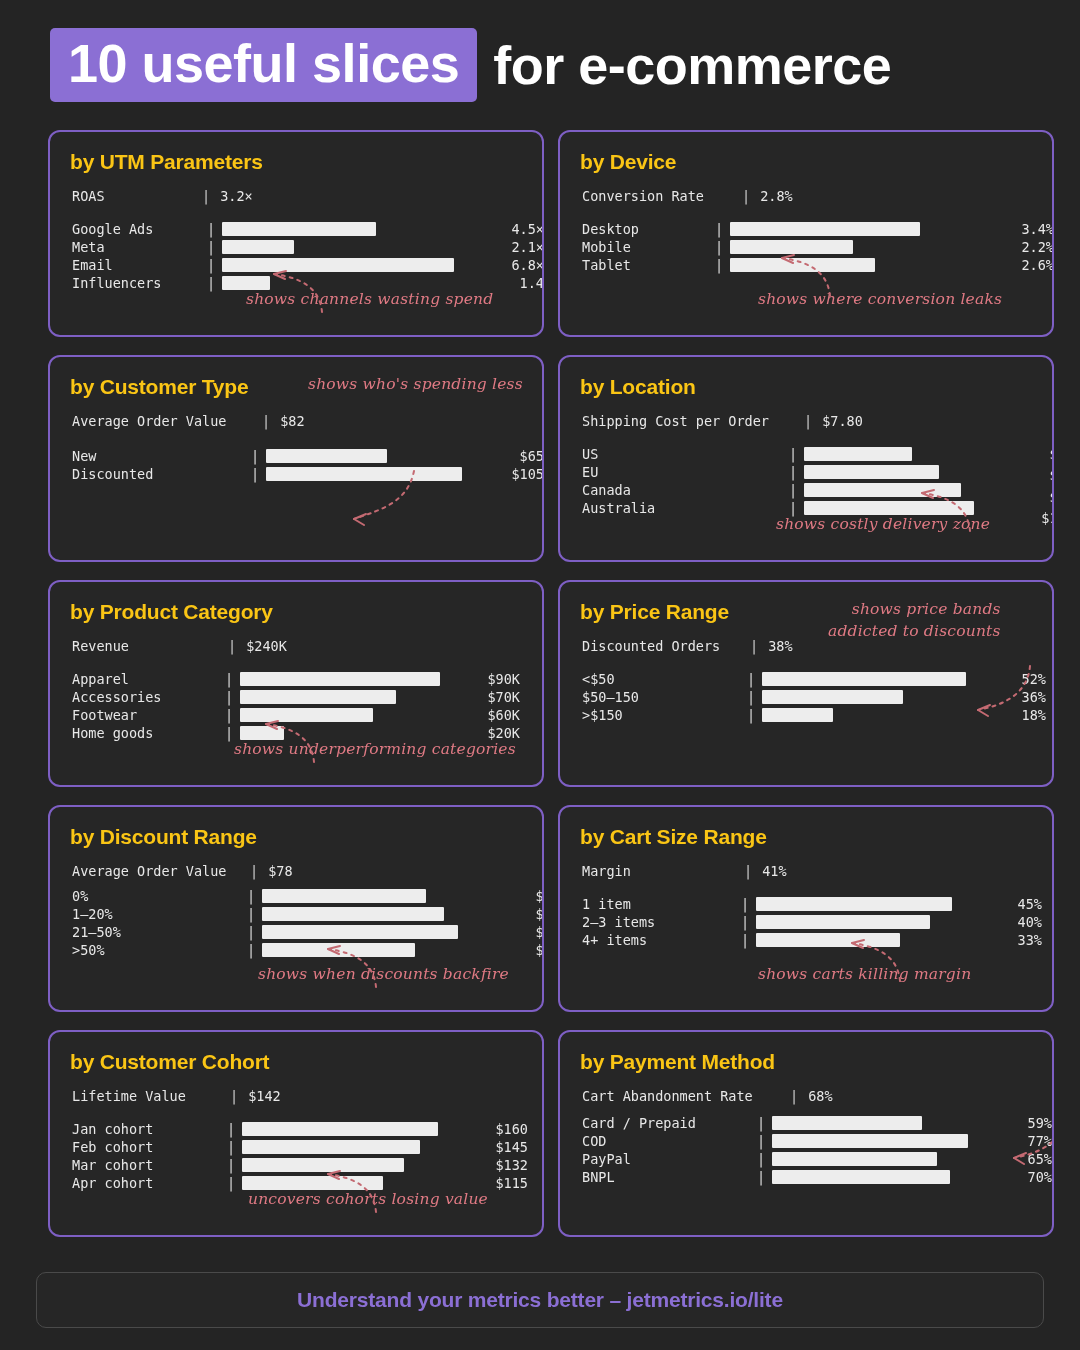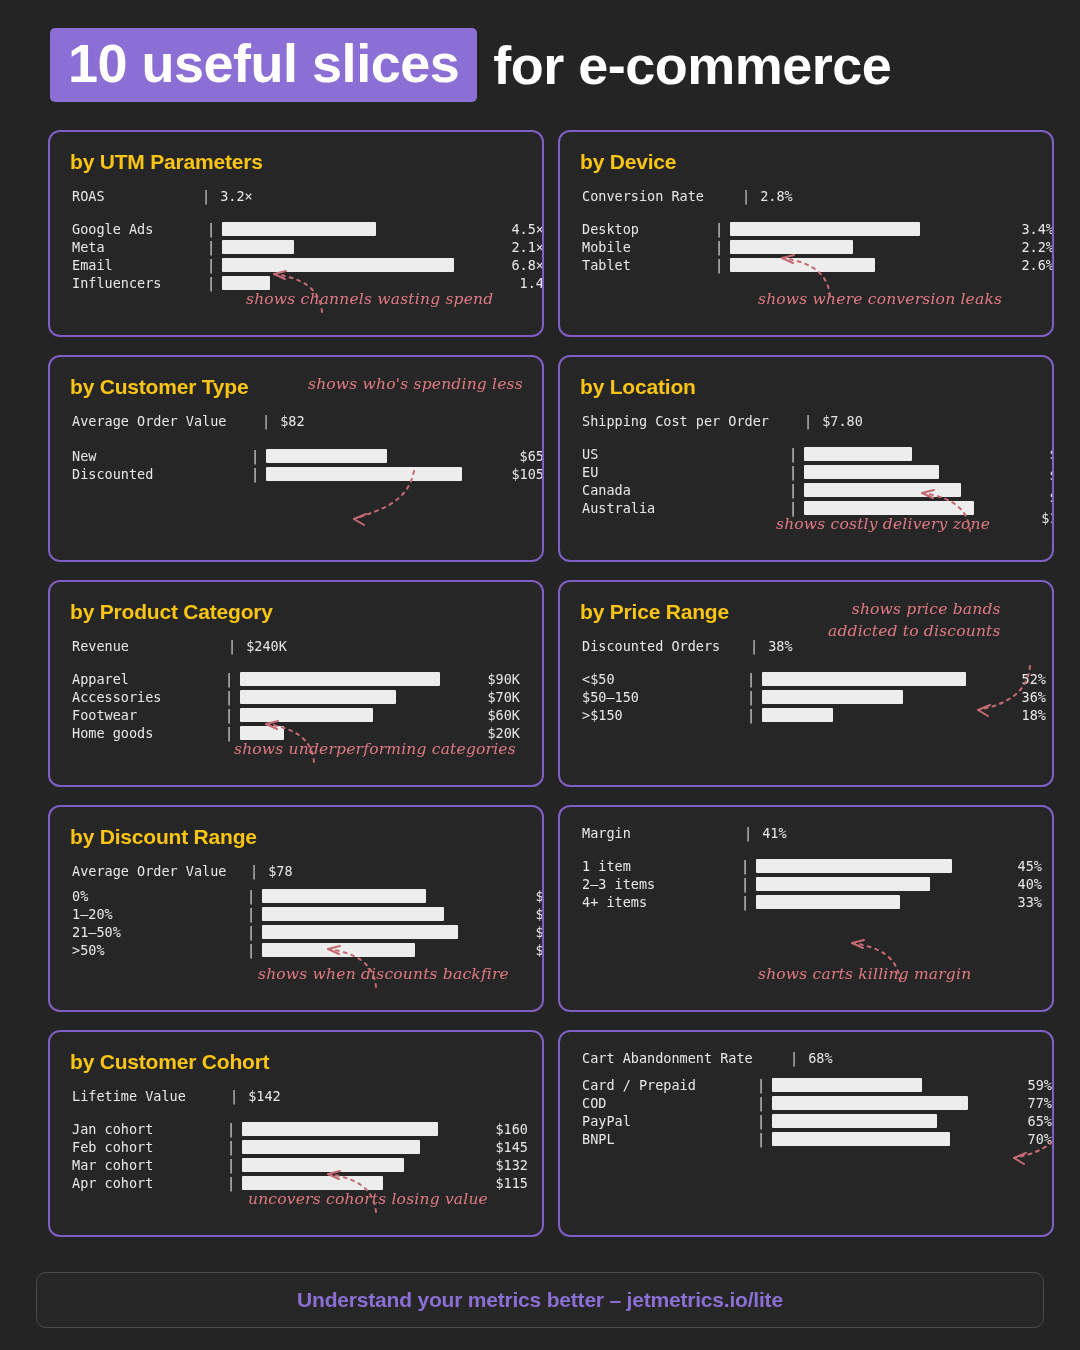--- a/index.html
+++ b/index.html
@@ -495,20 +495,21 @@
             <span class="bar-value" style="width:52px;margin-left:50px;position:relative;top:0.0px">$67</span>
           </div>
         </div>
         <div class="note" style="left:208px;top:158px">shows when discounts backfire</div>
         <div class="arrow" style="left:268px;top:134px"><svg width="70" height="52" viewBox="0 0 70 52">
             <path d="M58 46 C56 24 40 12 10 8" stroke="#c46a72" stroke-width="2" fill="none" stroke-dasharray="3 5" stroke-linecap="round"></path>
             <path d="M10 8 l12 -3 M10 8 l11 5" stroke="#c46a72" stroke-width="2" fill="none" stroke-linecap="round"></path>
           </svg></div>
       </div>
       <div class="card">
+        <div class="card-title">by Cart Size Range</div>
         <div class="metric-row mono">
           <span class="metric-label" style="min-width:152px">Margin</span>
           <span class="metric-sep">|</span>
           <span class="metric-value">41%</span>
         </div>
         <div class="bars mono" style="margin-top:6px">
           <div class="bar-row">
             <span class="bar-label" style="width:152px">1 item</span>
             <span class="bar-sep" style="width:22px">|</span>
             <span class="bar-track" style="width:196px">
@@ -580,20 +581,21 @@
             <span class="bar-value" style="width:56px;margin-left:34px;position:relative;top:0.0px">$115</span>
           </div>
         </div>
         <div class="note" style="left:198px;top:158px">uncovers cohorts losing value</div>
         <div class="arrow" style="left:268px;top:134px"><svg width="70" height="52" viewBox="0 0 70 52">
             <path d="M58 46 C56 24 40 12 10 8" stroke="#c46a72" stroke-width="2" fill="none" stroke-dasharray="3 5" stroke-linecap="round"></path>
             <path d="M10 8 l12 -3 M10 8 l11 5" stroke="#c46a72" stroke-width="2" fill="none" stroke-linecap="round"></path>
           </svg></div>
       </div>
       <div class="card">
+        <div class="card-title">by Payment Method</div>
         <div class="metric-row mono">
           <span class="metric-label" style="min-width:198px">Cart Abandonment Rate</span>
           <span class="metric-sep">|</span>
           <span class="metric-value">68%</span>
         </div>
         <div class="bars mono" style="margin-top:-6px">
           <div class="bar-row">
             <span class="bar-label" style="width:168px">Card / Prepaid</span>
             <span class="bar-sep" style="width:22px">|</span>
             <span class="bar-track" style="width:196px">

